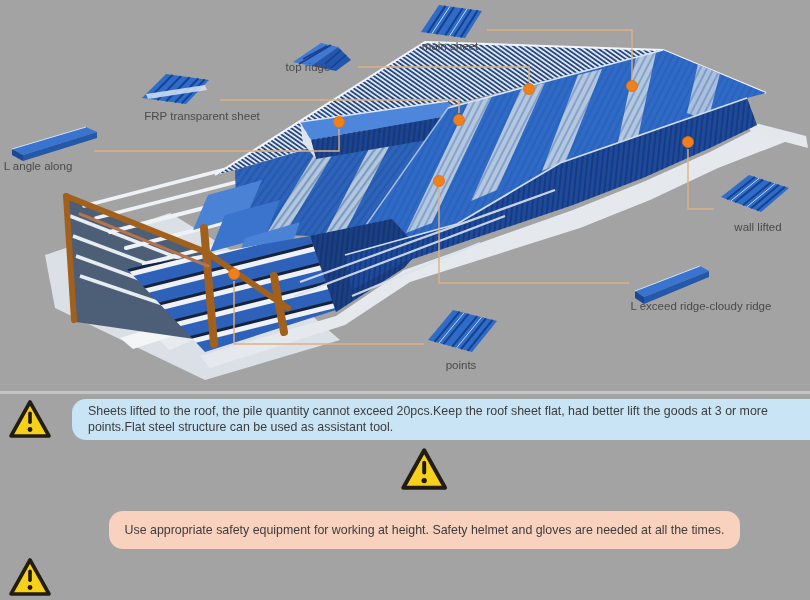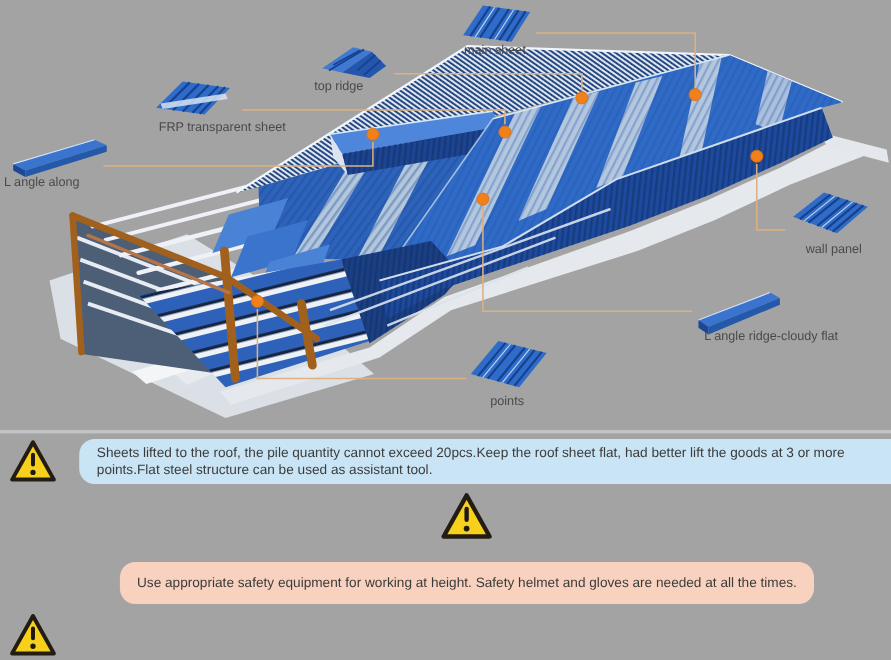--- a/index.html
+++ b/index.html
@@ -235,25 +235,25 @@
       <circle cx="529" cy="89" r="5.5"></circle>
       <circle cx="459" cy="120" r="5.5"></circle>
       <circle cx="339" cy="122" r="5.5"></circle>
       <circle cx="688" cy="142" r="5.5"></circle>
       <circle cx="439" cy="181" r="5.5"></circle>
       <circle cx="234" cy="274" r="5.5"></circle>
     </g>
   </svg>
 
   <div class="lbl" style="left:412px;top:40px;width:76px;">main sheet</div>
-  <div class="lbl" style="left:280px;top:73px;width:56px;">top ridge</div>
+  <div class="lbl" style="left:280px;top:61px;width:56px;">top ridge</div>
   <div class="lbl" style="left:138px;top:110px;width:128px;">FRP transparent sheet</div>
   <div class="lbl" style="left:0px;top:160px;width:76px;">L angle along</div>
-  <div class="lbl" style="left:722px;top:221px;width:72px;">wall panel</div>
-  <div class="lbl" style="left:630px;top:300px;width:142px;">L angle ridge-cloudy flat</div>
+  <div class="lbl" style="left:722px;top:221px;width:72px;">wall lifted</div>
+  <div class="lbl" style="left:630px;top:300px;width:142px;">L exceed ridge-cloudy ridge</div>
   <div class="lbl" style="left:435px;top:359px;width:52px;">points</div>
 
   <div class="divider"></div>
 
   <div class="warnings">
 
     <div class="wrow r0">
       <svg class="tri" viewBox="0 0 44 40">
         <path d="M22,3 L41,37 H3 Z" fill="#f7d01c" stroke="#231c13" stroke-width="3.6" stroke-linejoin="round"></path>
         <rect x="20.2" y="12.5" width="3.6" height="12.5" rx="1.8" fill="#1d1812"></rect>

